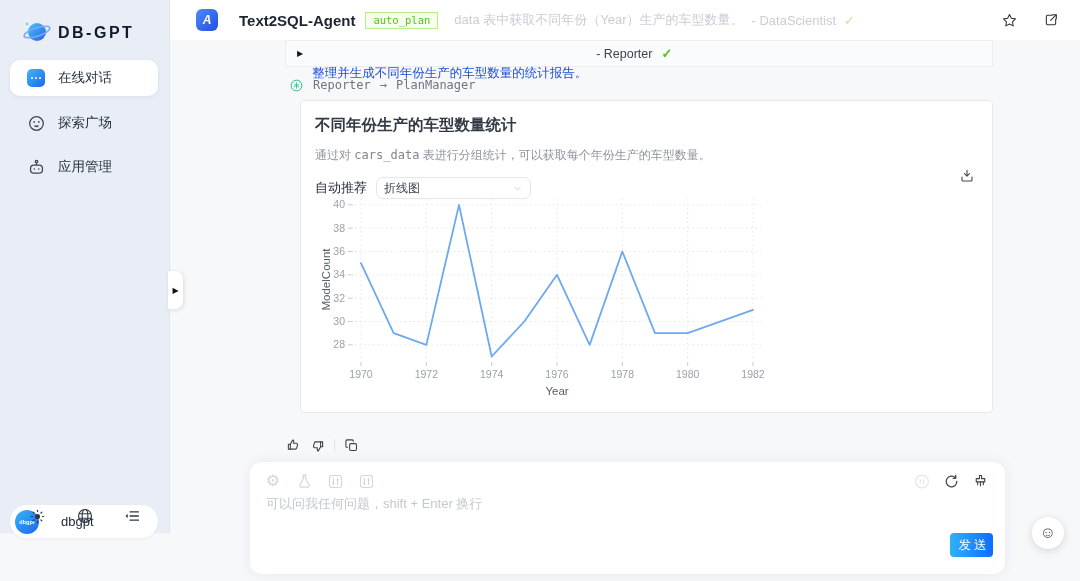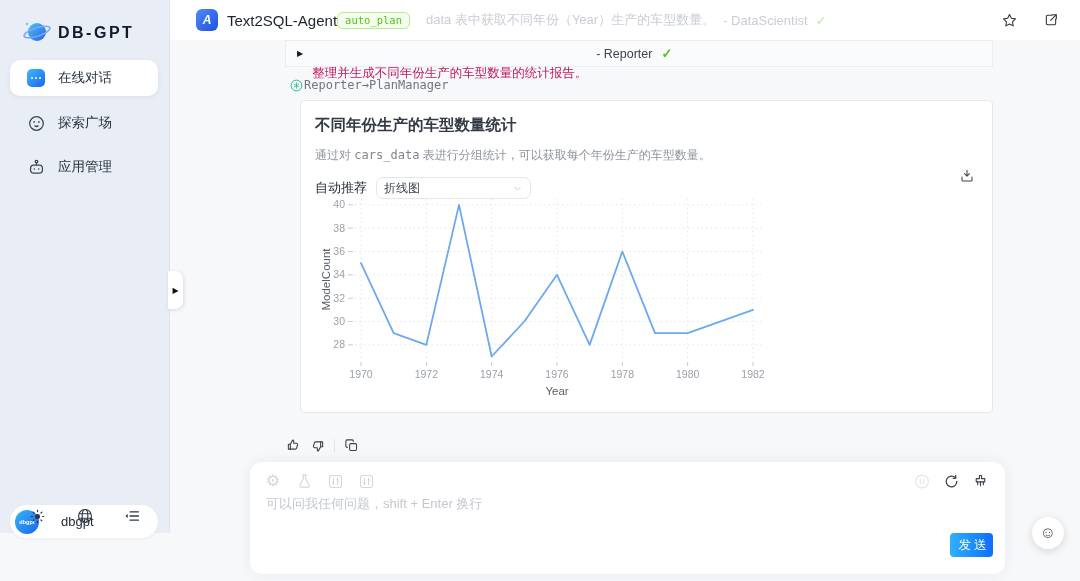--- a/index.html
+++ b/index.html
@@ -19,36 +19,36 @@
   .user-pill { position:absolute; left:10px; top:505px; width:148px; height:33px; background:#fff; border-radius:17px; display:flex; align-items:center; gap:22px; padding-left:5px; cursor:pointer; box-shadow:0 1px 3px rgba(30,60,120,.06); }
   .avatar { width:24px; height:24px; border-radius:50%; background:linear-gradient(135deg,#36b5f6,#1b66f0); color:#fff; font-size:5.5px; display:flex; align-items:center; justify-content:center; font-weight:700; }
   .user-name { font-size:13px; color:#242b38; }
   .side-foot { position:absolute; left:0; bottom:8px; width:170px; display:flex; justify-content:space-around; align-items:center; padding:0 14px; }
   .side-foot .fi { width:18px; height:18px; color:#2f3846; cursor:pointer; display:flex; align-items:center; justify-content:center; }
 
   
   .main { position:absolute; left:170px; top:0; width:910px; height:581px; }
   .header { position:absolute; left:0; top:0; width:910px; height:40px; background:#fff; display:flex; align-items:center; padding-left:26px; z-index:2; }
   .agent-logo { width:22px; height:22px; border-radius:6px; background:linear-gradient(135deg,#4e8af9,#2050e0); color:#fff; font-size:12px; font-weight:800; display:flex; align-items:center; justify-content:center; font-style:italic; }
-  .agent-name { font-size:15px; font-weight:400; color:#1d2430; margin-left:9px; }
-  .plan-badge { font-size:10.5px; padding:1.5px 7px; border-radius:6px; background:#f6ffed; border:1px solid #b7eb8f; color:#52c41a; }
+  .agent-name { font-size:15px; font-weight:700; color:#1d2430; margin-left:21px; }
+  .plan-badge { margin-left:10px; font-size:10.5px; padding:1.5px 7px; border-radius:0; background:#f6ffed; border:1px solid #b7eb8f; color:#52c41a; }
   .ghost { margin-left:16px; font-size:13px; color:#c9ced6; white-space:nowrap; overflow:hidden; display:flex; gap:8px; align-items:center; }
   .ghost .gchk { color:rgba(82,196,26,.4); font-size:13px; }
   .header-right { position:absolute; right:20px; top:0; height:40px; display:flex; align-items:center; gap:24px; color:#2c3340; }
   .hbtn { width:18px; height:18px; display:flex; align-items:center; justify-content:center; cursor:pointer; font-size:16px; }
 
   .handle { position:absolute; left:-2px; top:271px; width:15px; height:38px; background:#fff; border-radius:0 8px 8px 0; box-shadow:1px 1px 4px rgba(0,0,0,.12); display:flex; align-items:center; justify-content:center; font-size:8px; color:#111; cursor:pointer; z-index:4; }
 
   .task-row { position:absolute; left:115px; top:40px; width:708px; height:27px; background:#fafbfc; border:1px solid #ebedf0; display:flex; align-items:center; padding-left:11px; gap:9px; cursor:pointer; }
   .task-caret { font-size:8px; color:#17191c; }
-  .task-text { font-size:12.5px; color:#be185d;margin-top:40px; }
+  .task-text { font-size:12.5px; color:#1d4ed8;margin-top:40px; }
   .task-author { font-size:12.5px; color:#3c4452; }
   .chk { color:#52c41a; font-size:13px; font-weight:700; }
 
-  .flow-row { position:absolute; left:119px; top:76px; height:18px; display:flex; align-items:center; gap:0; }
+  .flow-row { position:absolute; left:119px; top:76px; height:18px; display:flex; align-items:center; gap:9px; }
   .openai-ico { color:#2eb88a; display:flex; }
   .flow-text { font-family:"DejaVu Sans Mono", monospace; font-size:12px; color:#6e7683; }
 
   .card { position:absolute; left:130px; top:100px; width:693px; height:313px; background:#fff; border:1px solid #e6e8ed; border-radius:4px; padding:14px; }
   .card-title { font-size:15.5px; font-weight:600; color:#333a45; }
   .card-desc { margin-top:11px; font-size:12px; color:#8e939c; }
   .card-desc .code { font-family:"DejaVu Sans Mono", monospace; color:#80858e; }
   .ctrl-row { margin-top:13px; display:flex; align-items:center; }
   .ctrl-label { font-size:13px; color:#272e3b; font-weight:500;text-align:right; }
   .select { margin-left:9px; width:155px; height:22px; border:1px solid #e3e6ea; border-radius:7px; display:flex; align-items:center; padding:0 7px; font-size:12px; color:#3b414c; cursor:pointer; position:relative; background:#fff; }

